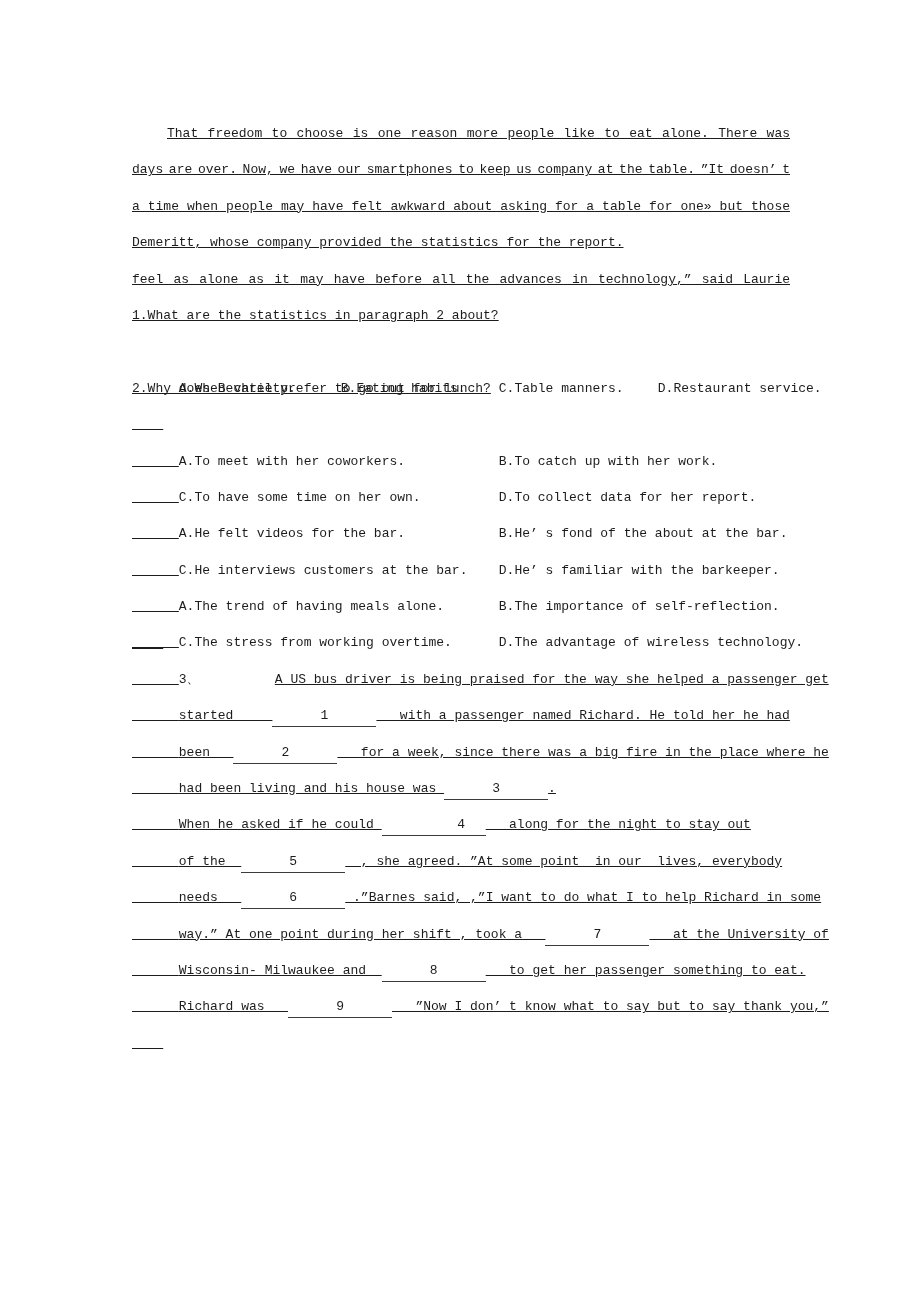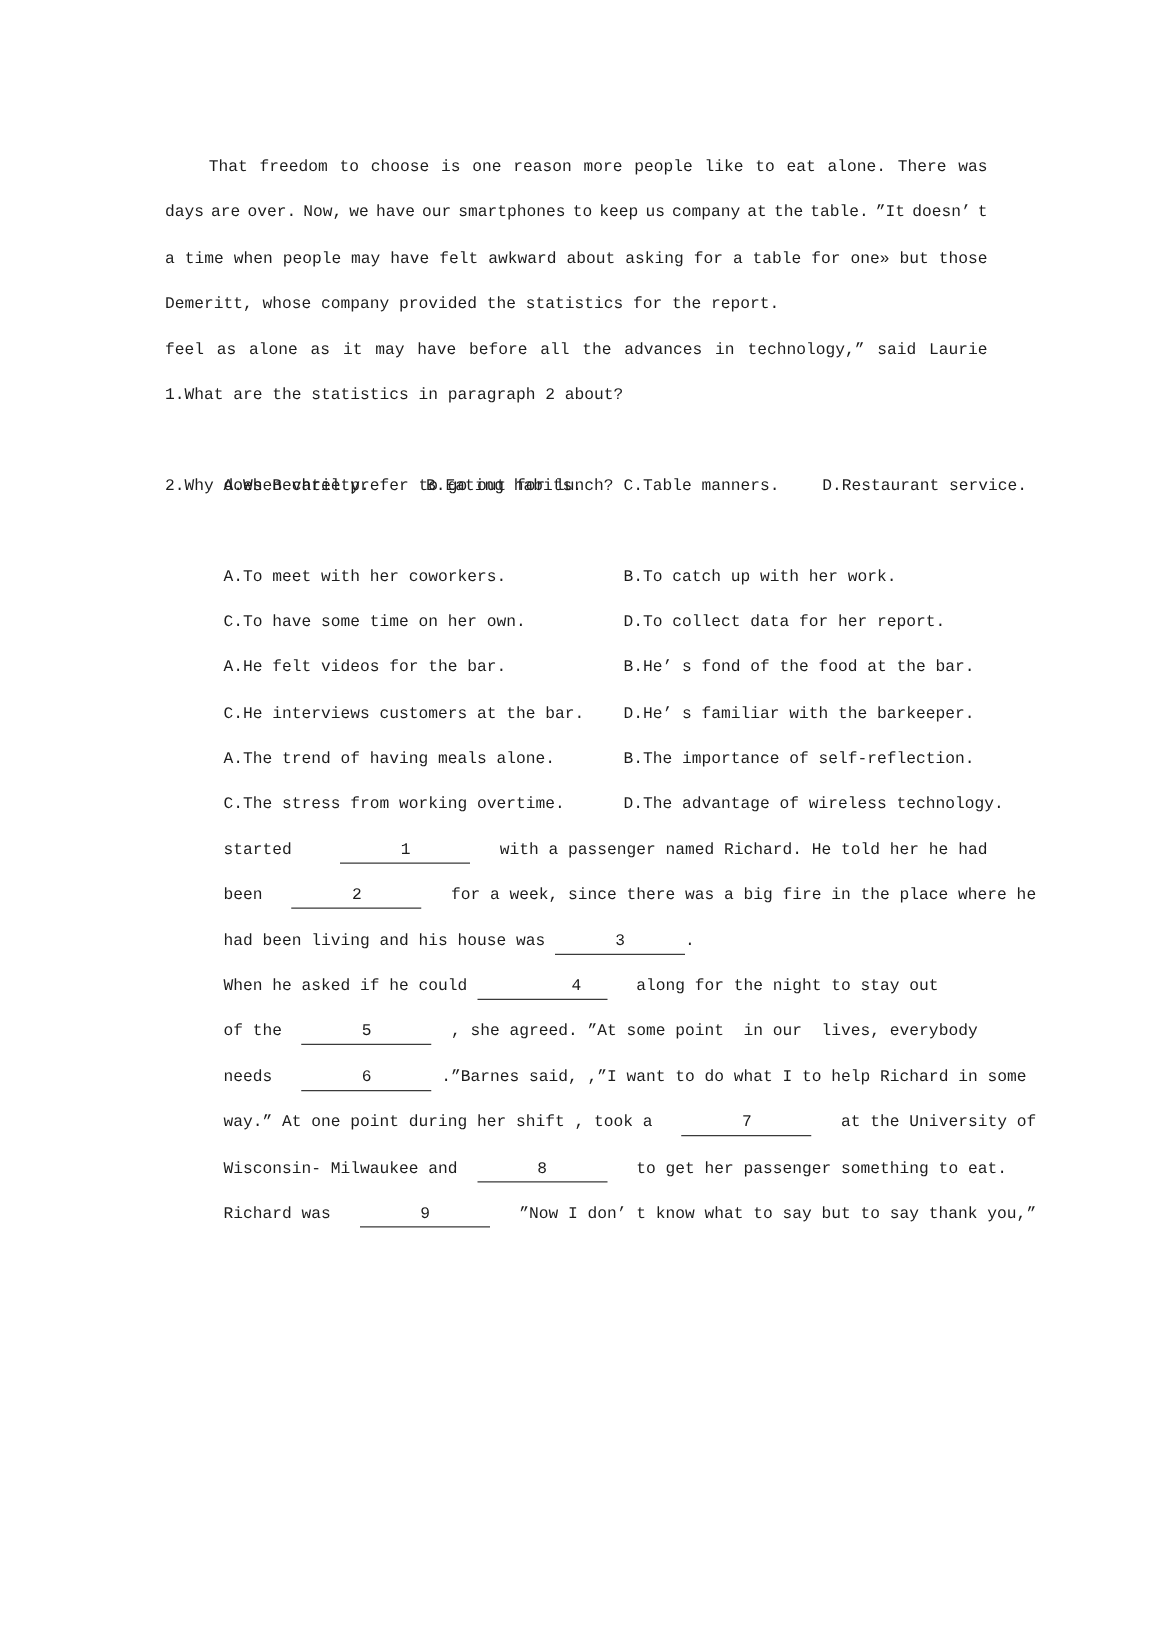--- a/index.html
+++ b/index.html
@@ -5,21 +5,21 @@
   html,body{margin:0;padding:0;}
   body{
     width:920px;height:1302px;
     background:#ffffff;
     font-family:"Liberation Mono","DejaVu Sans Mono",monospace;
     color:#1c1c1c;
   }
   .page{position:relative;width:920px;height:1302px;background:#ffffff;overflow:hidden;}
   .content{
     position:absolute;left:132px;top:116px;width:700px;
-    font-size:13px;line-height:36.4px;
+    font-size:13px;line-height:36.4px;text-decoration:underline;
   }
   .line{height:36.4px;white-space:pre;}
   
   .pj{width:658px;white-space:normal;text-align:justify;text-align-last:justify;}
   .tight{word-spacing:-2.3px;}
   .indent1{text-indent:35px;}
   .indent2{text-indent:55px;}
   .opt{display:inline-block;white-space:pre;}
   .w162{width:162px;}
   .w158{width:158px;}
@@ -51,33 +51,36 @@
 
     <div class="line">2.Why does Bechtel prefer to go out for lunch?</div>
     <div class="line">
       <span class="opt w320">A.To meet with her coworkers.</span><span class="opt">B.To catch up with her work.</span>
     </div>
     <div class="line">
       <span class="opt w320">C.To have some time on her own.</span><span class="opt">D.To collect data for her report.</span>
     </div>
 
     <div class="line">
-      <span class="opt w320">A.He felt videos for the bar.</span><span class="opt">B.He’ s fond of the food at the bar.</span>
+      <span class="opt w320">A.He felt videos for the bar.</span><span class="opt">B.He’ s fond of the about at the bar.</span>
     </div>
     <div class="line">
       <span class="opt w320">C.He interviews customers at the bar.</span><span class="opt">D.He’ s familiar with the barkeeper.</span>
     </div>
 
     <div class="line">
       <span class="opt w320">A.The trend of having meals alone.</span><span class="opt">B.The importance of self-reflection.</span>
     </div>
     <div class="line">
       <span class="opt w320">C.The stress from working overtime.</span><span class="opt">D.The advantage of wireless technology.</span>
     </div>
 
+    <div class="line">
+      <span class="marker">3、</span><span>A US bus driver is being praised for the way she helped a passenger get</span>
+    </div>
     <div class="line">
       <span>started     </span><span class="blank"><span>1</span></span><span>   with a passenger named Richard. He told her he had</span>
     </div>
     <div class="line">
       <span>been   </span><span class="blank"><span>2</span></span><span>   for a week, since there was a big fire in the place where he</span>
     </div>
     <div class="line">
       <span>had been living and his house was </span><span class="blank"><span>3</span></span><span>.</span>
     </div>
     <div class="line indent2">

